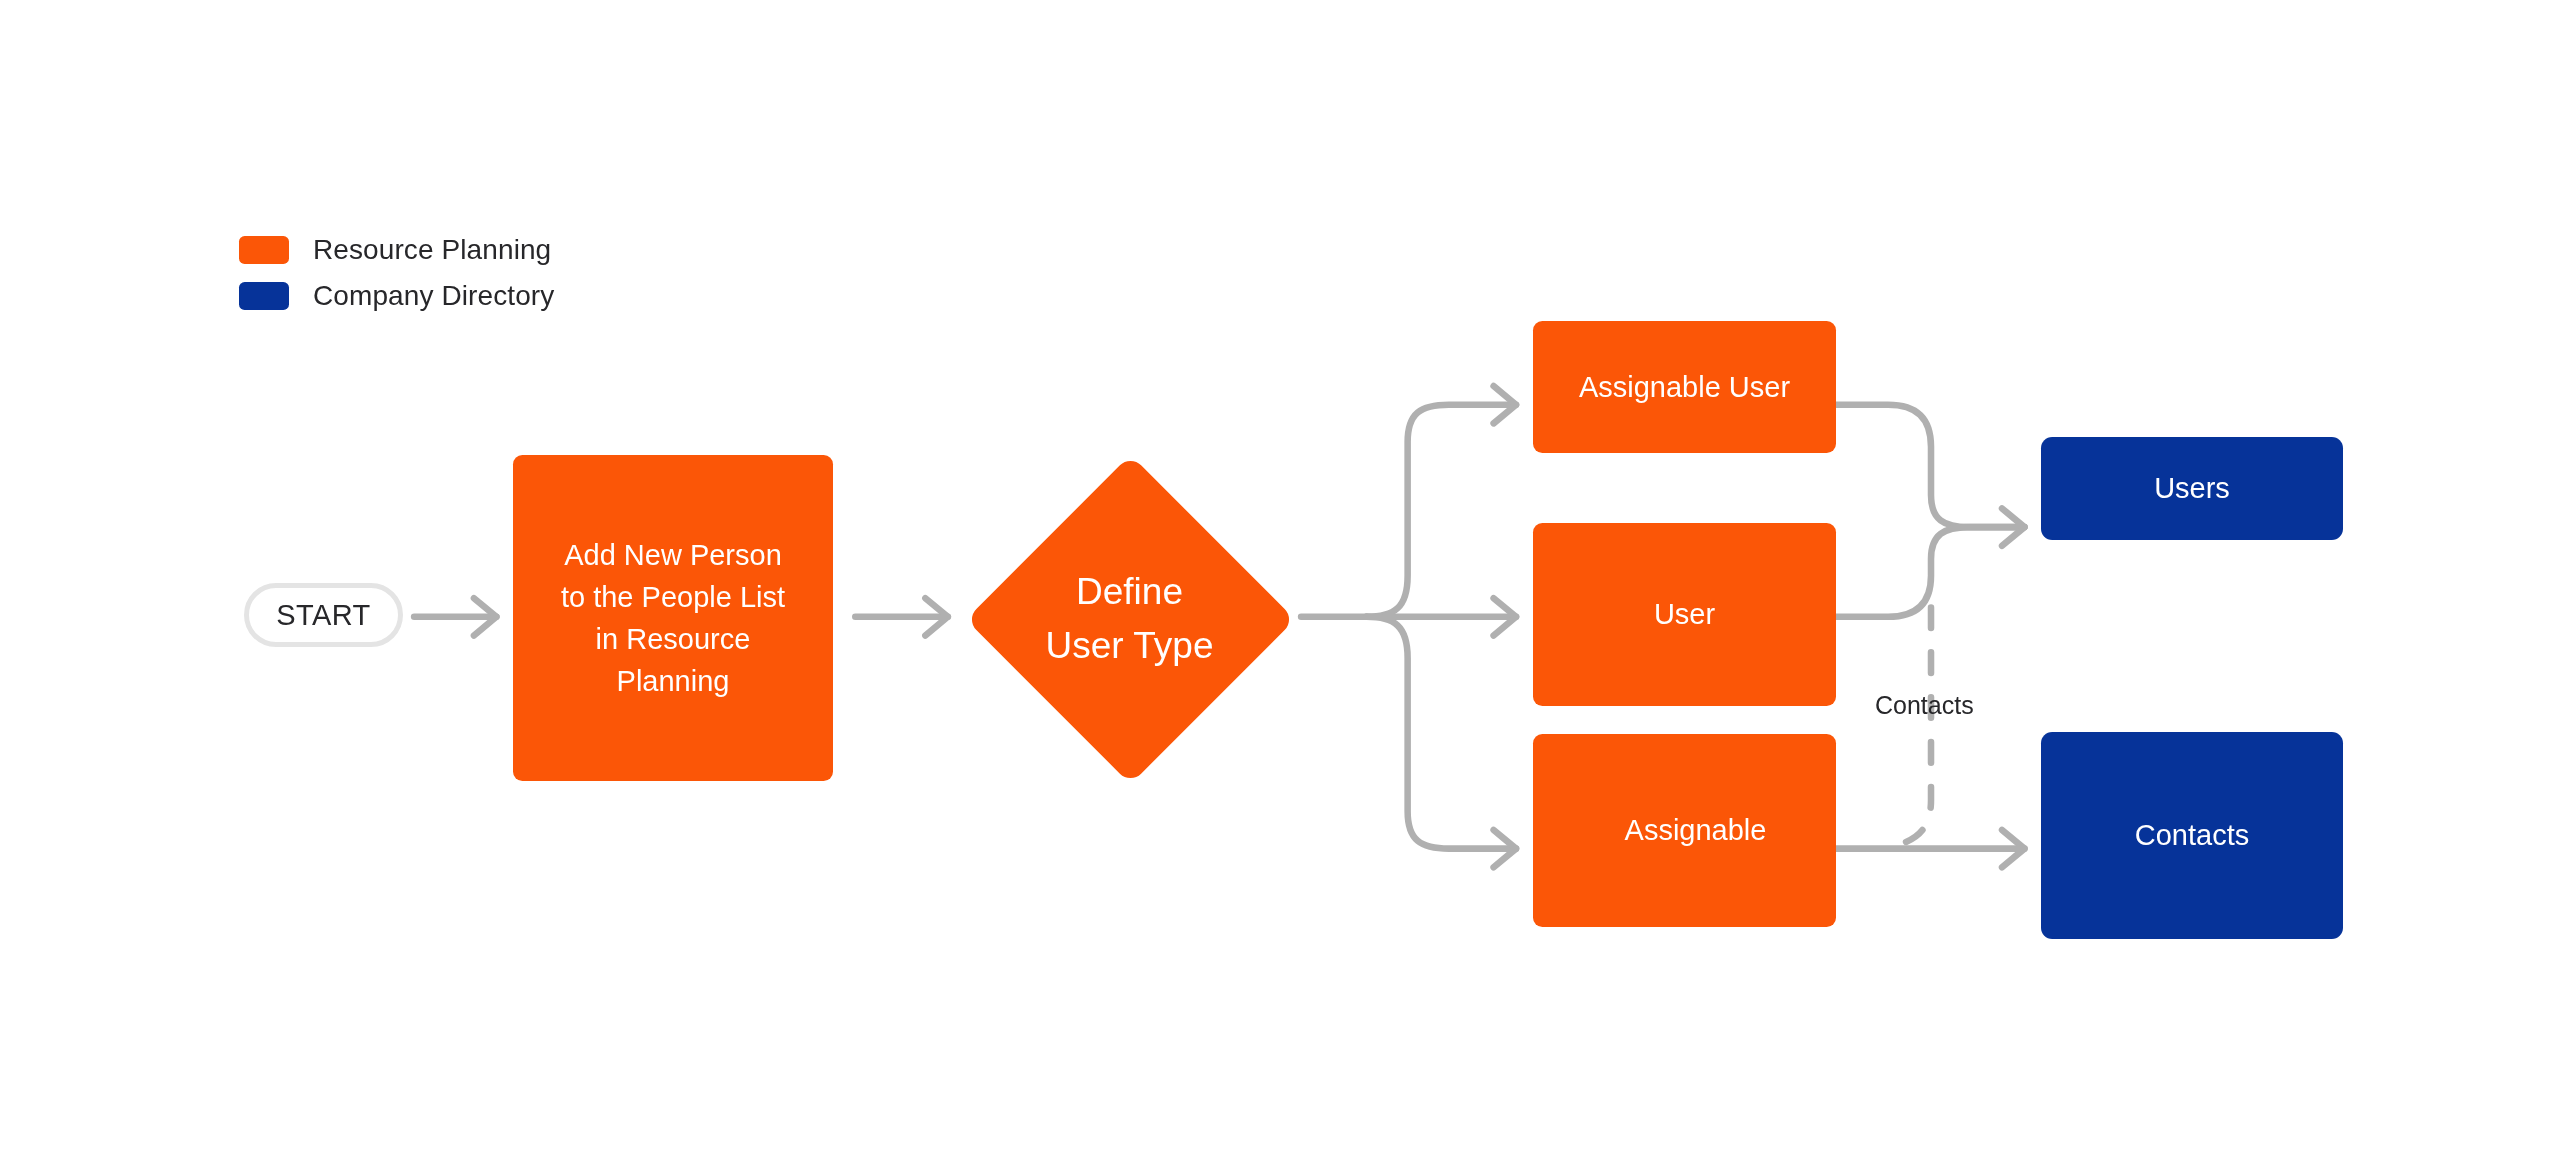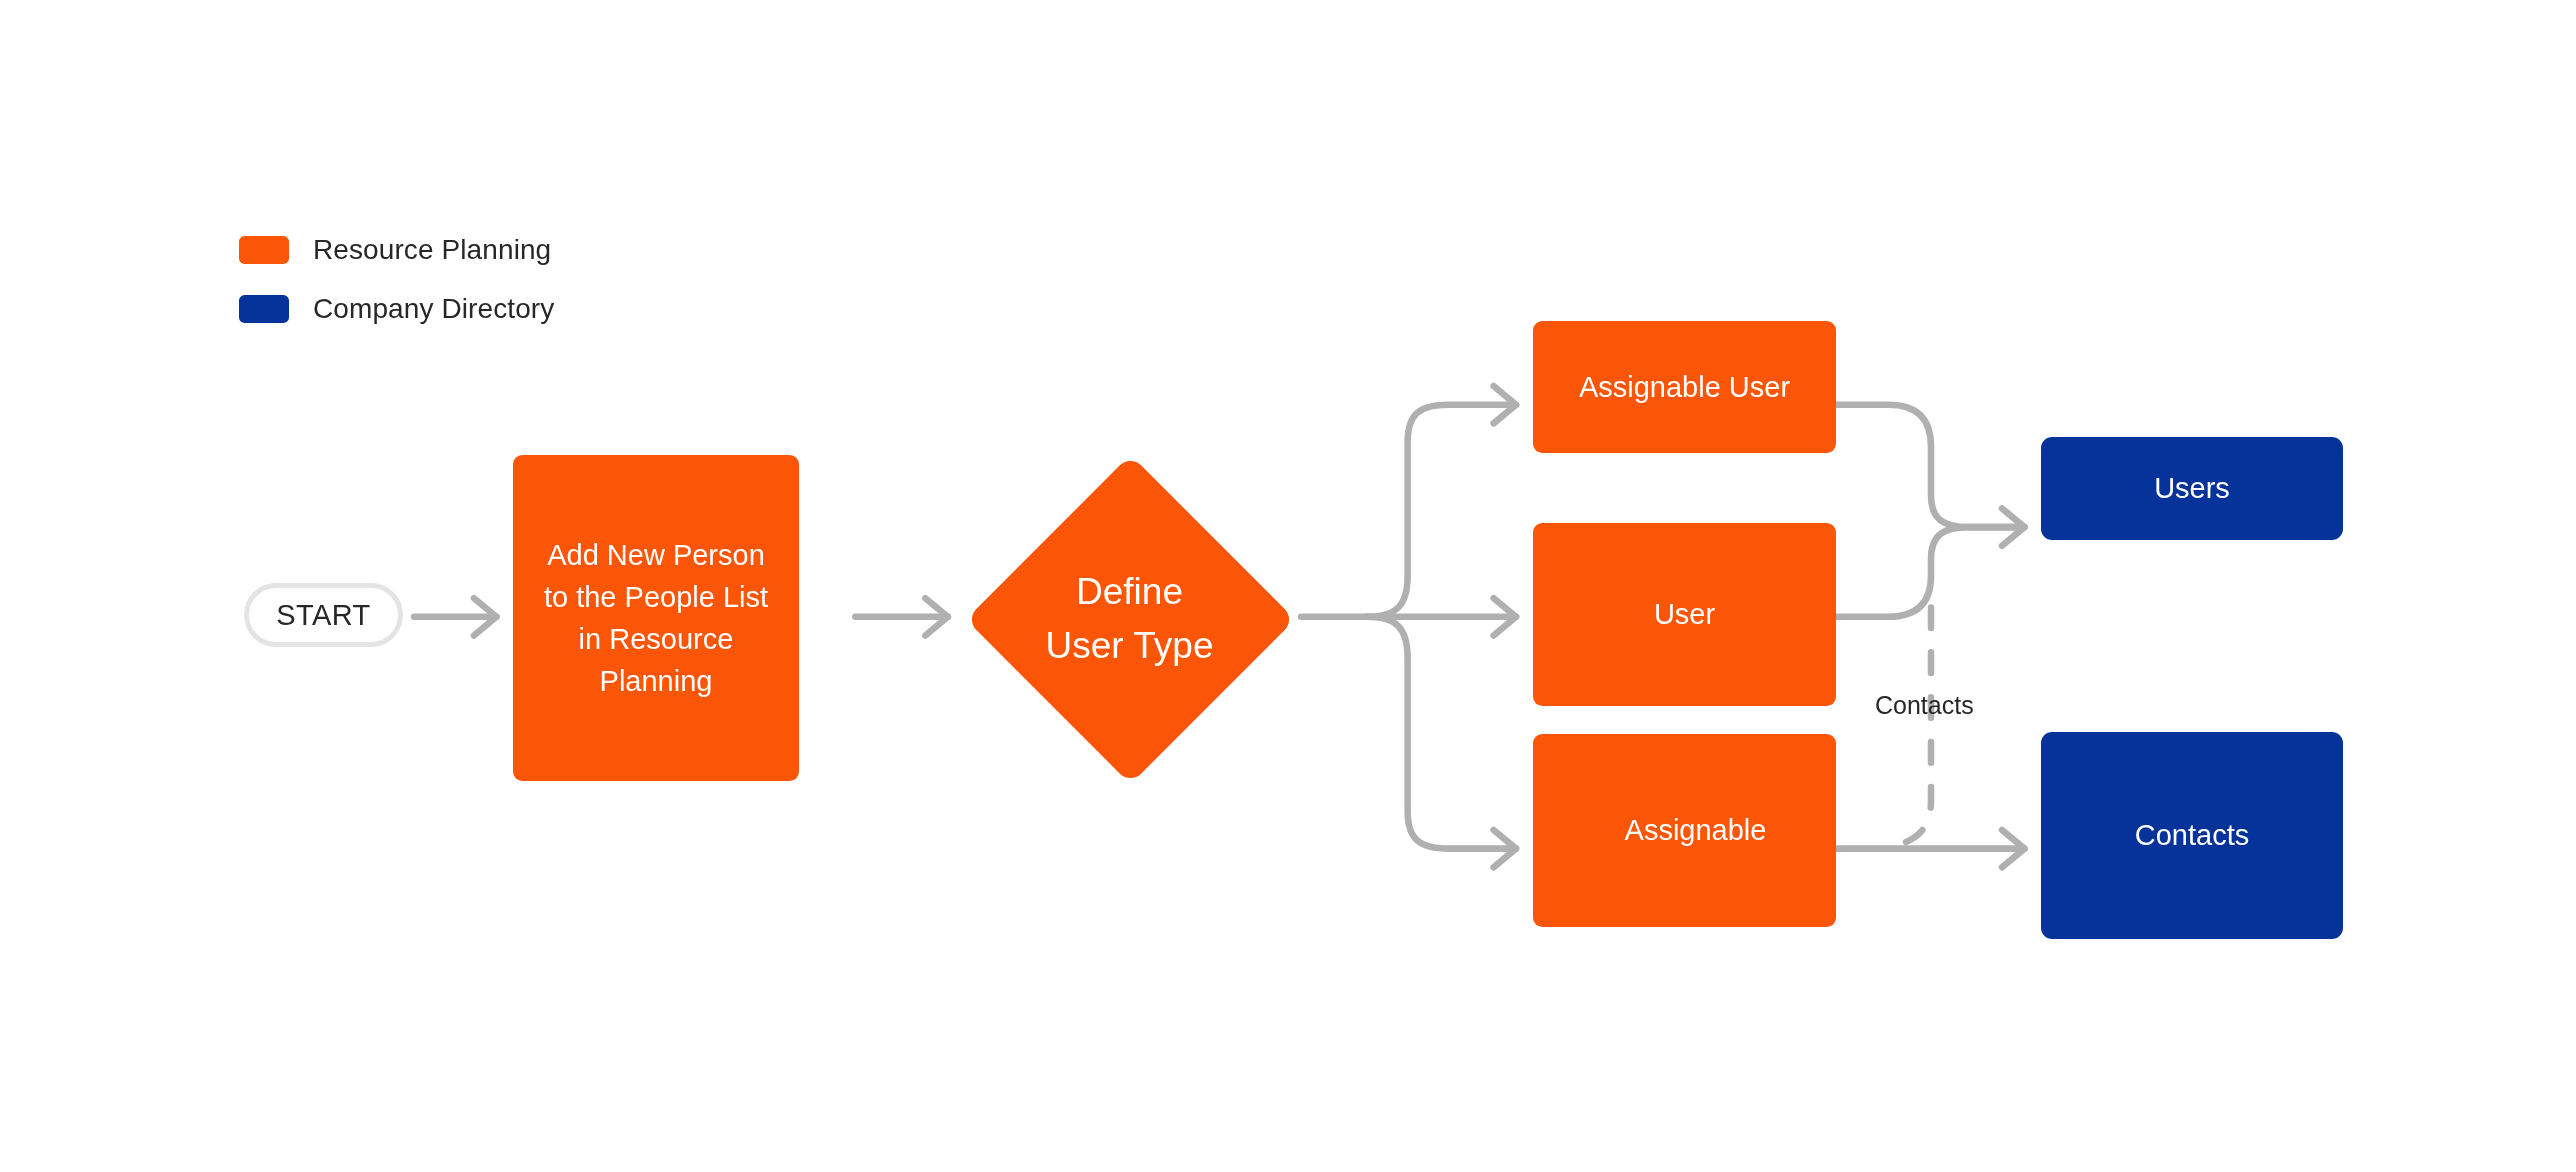--- a/index.html
+++ b/index.html
@@ -18,21 +18,21 @@
     background: #ffffff;
   }
 
   
   #legend {
     position: absolute;
     left: 239px;
     top: 236px;
     display: flex;
     flex-direction: column;
-    gap: 31px;
+    gap: 18px;
   }
   .legend-row {
     display: flex;
     align-items: center;
     gap: 24px;
     height: 28px;
   }
   .legend-swatch {
     width: 50px;
     height: 28px;
@@ -74,21 +74,21 @@
     border-radius: 32px;
     background: #ffffff;
     color: #27272a;
     font-size: 29px;
     letter-spacing: 0.4px;
   }
 
   .node-process {
     left: 513px;
     top: 455px;
-    width: 286px;
+    width: 320px;
     height: 326px;
     background: #fb5607;
     border-radius: 9.3px;
     color: #ffffff;
     font-size: 29px;
     line-height: 1.45;
     padding: 0 17px;
   }
 
   .node-decision {

